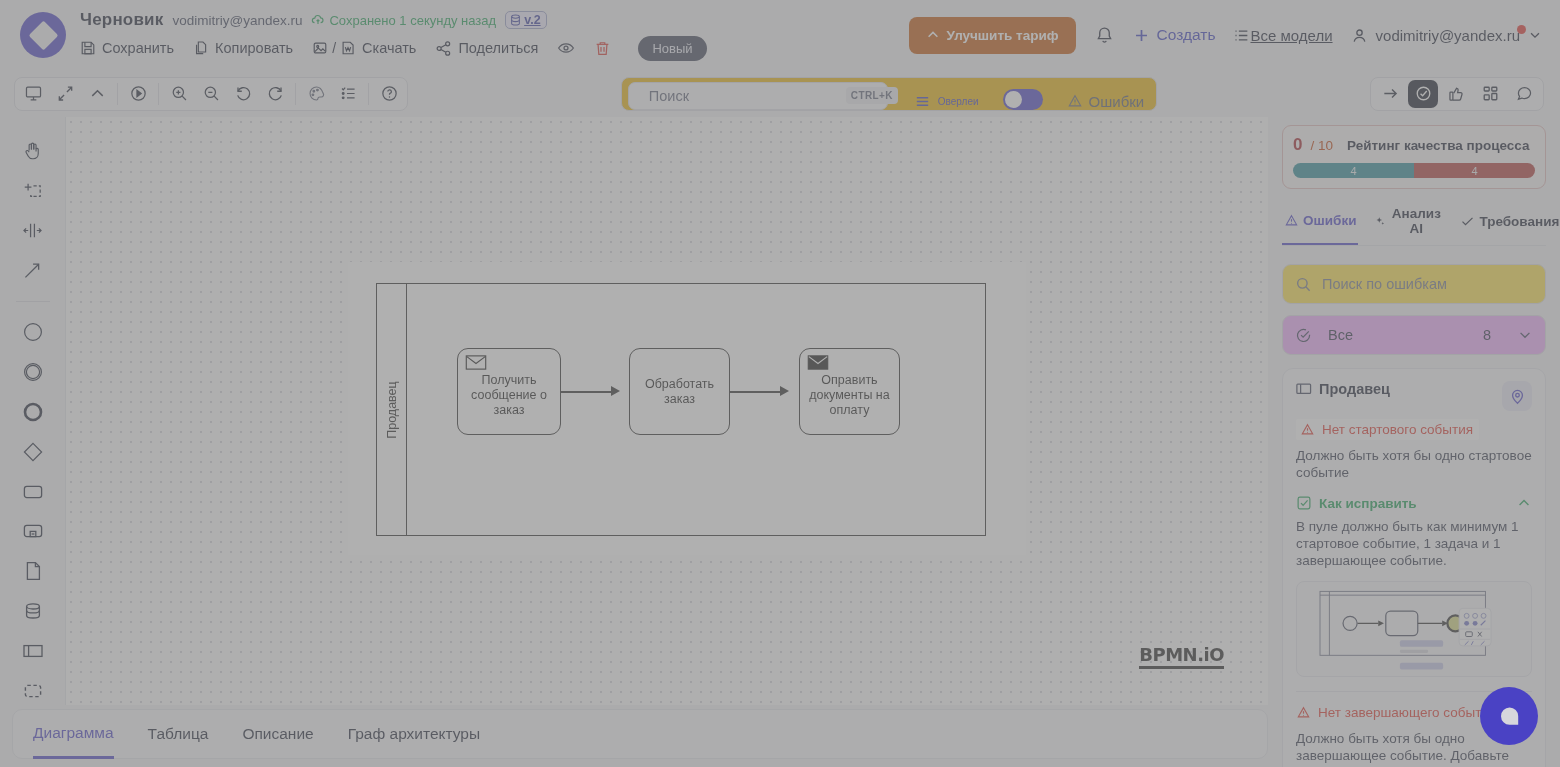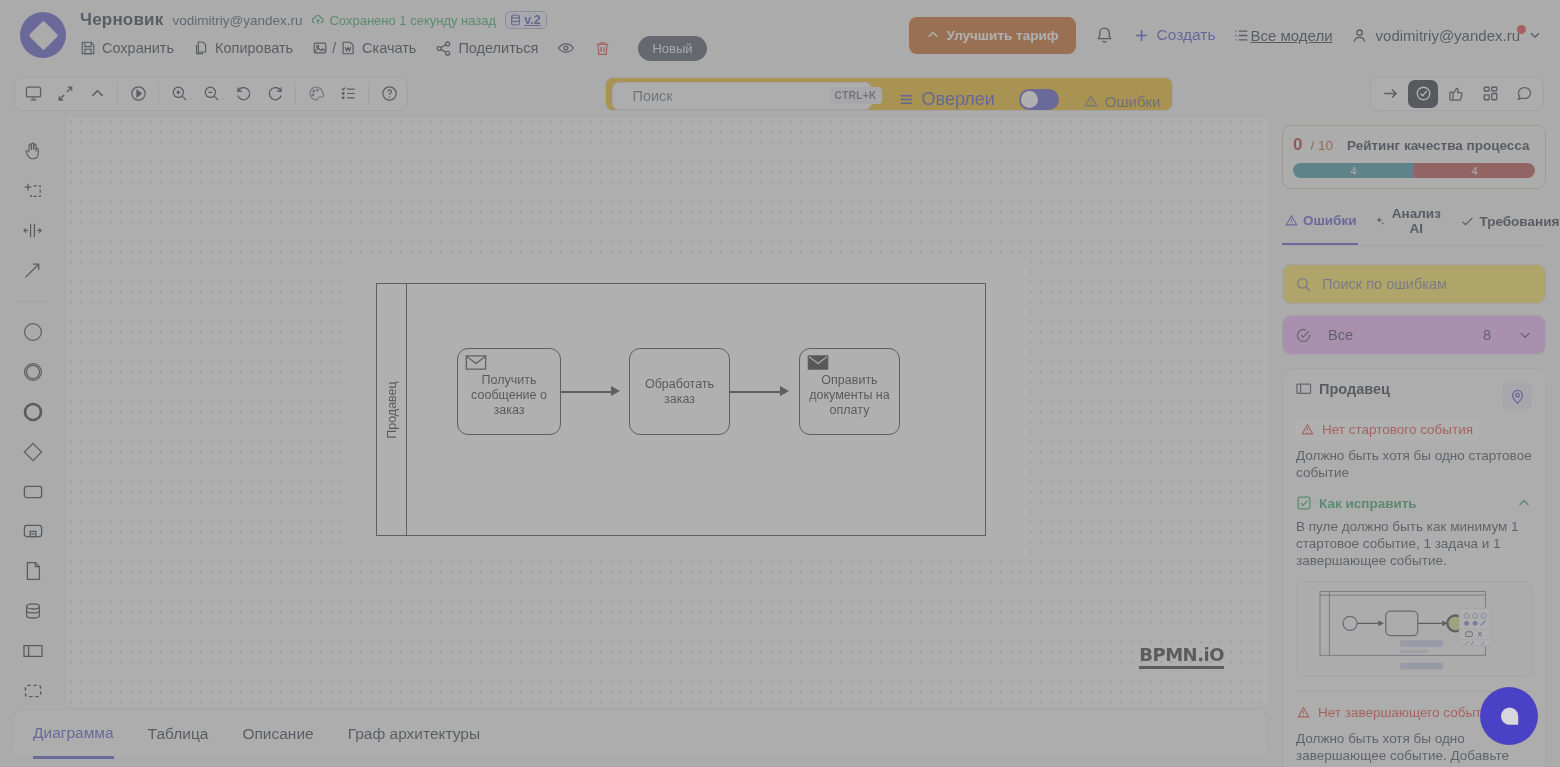--- a/index.html
+++ b/index.html
@@ -118,21 +118,21 @@
     border: 0; outline: none; background: transparent; flex: 1;
     font-size: 14.5px; color: #3d4255; font-family: inherit;
   }
   .search-box input::placeholder { color: #5d6277; }
   .kbd {
     font-size: 10px; font-weight: bold; color: #5d6277; letter-spacing: .4px;
     background: #e9eaee; border-radius: 4px; padding: 3px 5px;
   }
   .overlays-btn {
     display: inline-flex; align-items: center; gap: 7px; border: 0; background: none;
-    color: #3a3fc0; font-size: 18px; cursor: pointer; padding: 0 6px; font-family: inherit;
+    color: #3a3fc0; font-size: 10px; cursor: pointer; padding: 0 6px; font-family: inherit;
   }
   .toggle {
     width: 40px; height: 21px; border-radius: 11px; background: #4a42c4;
     position: relative; cursor: pointer; margin: 0 8px; flex: none;
   }
   .toggle .knob {
     position: absolute; left: 2px; top: 2px; width: 17px; height: 17px;
     border-radius: 50%; background: #fff;
   }
   .errors-btn {

